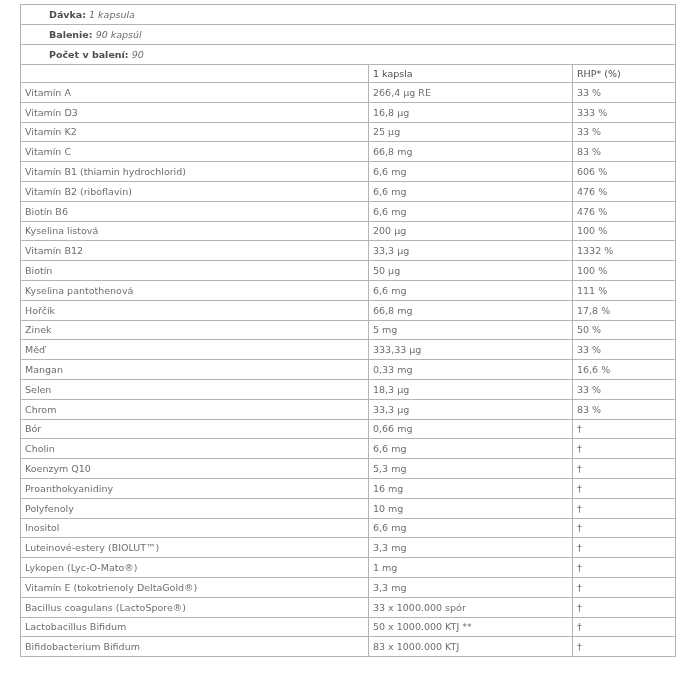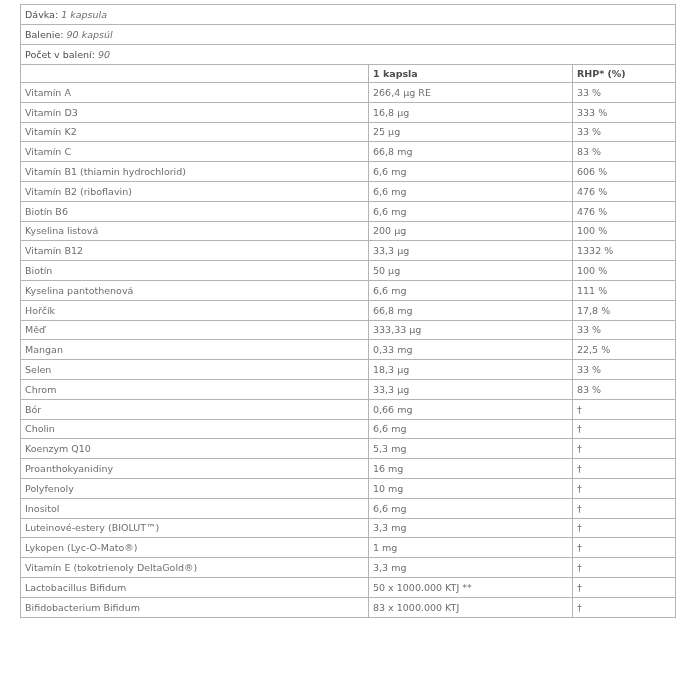--- a/index.html
+++ b/index.html
@@ -27,23 +27,23 @@
     line-height: 11px;
     color: #6e6e6e;
     padding: 1px 2px 1px 4px;
     text-align: left;
     vertical-align: middle;
     font-weight: normal;
     overflow: hidden;
     white-space: nowrap;
   }
   tr.info-row td { height: 17px; }
-  tr.header-row th { height: 15px; font-weight: bold; color: #4d4d4d; }
+  tr.header-row th { height: 15px; font-weight: normal; color: #4d4d4d; }
   tr.data-row td { height: 16.8px; }
-  .info-label { font-weight: normal; color: #4d4d4d; }
+  .info-label { font-weight: bold; color: #4d4d4d; margin-left: 24px; }
   .info-value { color: #6e6e6e; font-style: italic; }
 </style>
 </head>
 <body>
 
 <div class="table-wrap">
   <table>
     <colgroup>
       <col style="width:348px">
       <col style="width:204px">
@@ -122,28 +122,33 @@
           <td>Kyselina pantothenová</td>
           <td>6,6 mg</td>
           <td>111 %</td>
         </tr>
         <tr class="data-row">
           <td>Hořčík</td>
           <td>66,8 mg</td>
           <td>17,8 %</td>
         </tr>
         <tr class="data-row">
+          <td>Zinek</td>
+          <td>5 mg</td>
+          <td>50 %</td>
+        </tr>
+        <tr class="data-row">
           <td>Měď</td>
           <td>333,33 µg</td>
           <td>33 %</td>
         </tr>
         <tr class="data-row">
           <td>Mangan</td>
           <td>0,33 mg</td>
-          <td>22,5 %</td>
+          <td>16,6 %</td>
         </tr>
         <tr class="data-row">
           <td>Selen</td>
           <td>18,3 µg</td>
           <td>33 %</td>
         </tr>
         <tr class="data-row">
           <td>Chrom</td>
           <td>33,3 µg</td>
           <td>83 %</td>
@@ -184,20 +189,25 @@
           <td>†</td>
         </tr>
         <tr class="data-row">
           <td>Lykopen (Lyc-O-Mato®)</td>
           <td>1 mg</td>
           <td>†</td>
         </tr>
         <tr class="data-row">
           <td>Vitamín E (tokotrienoly DeltaGold®)</td>
           <td>3,3 mg</td>
+          <td>†</td>
+        </tr>
+        <tr class="data-row">
+          <td>Bacillus coagulans (LactoSpore®)</td>
+          <td>33 x 1000.000 spór</td>
           <td>†</td>
         </tr>
         <tr class="data-row">
           <td>Lactobacillus Bifidum</td>
           <td>50 x 1000.000 KTJ **</td>
           <td>†</td>
         </tr>
         <tr class="data-row">
           <td>Bifidobacterium Bifidum</td>
           <td>83 x 1000.000 KTJ</td>

